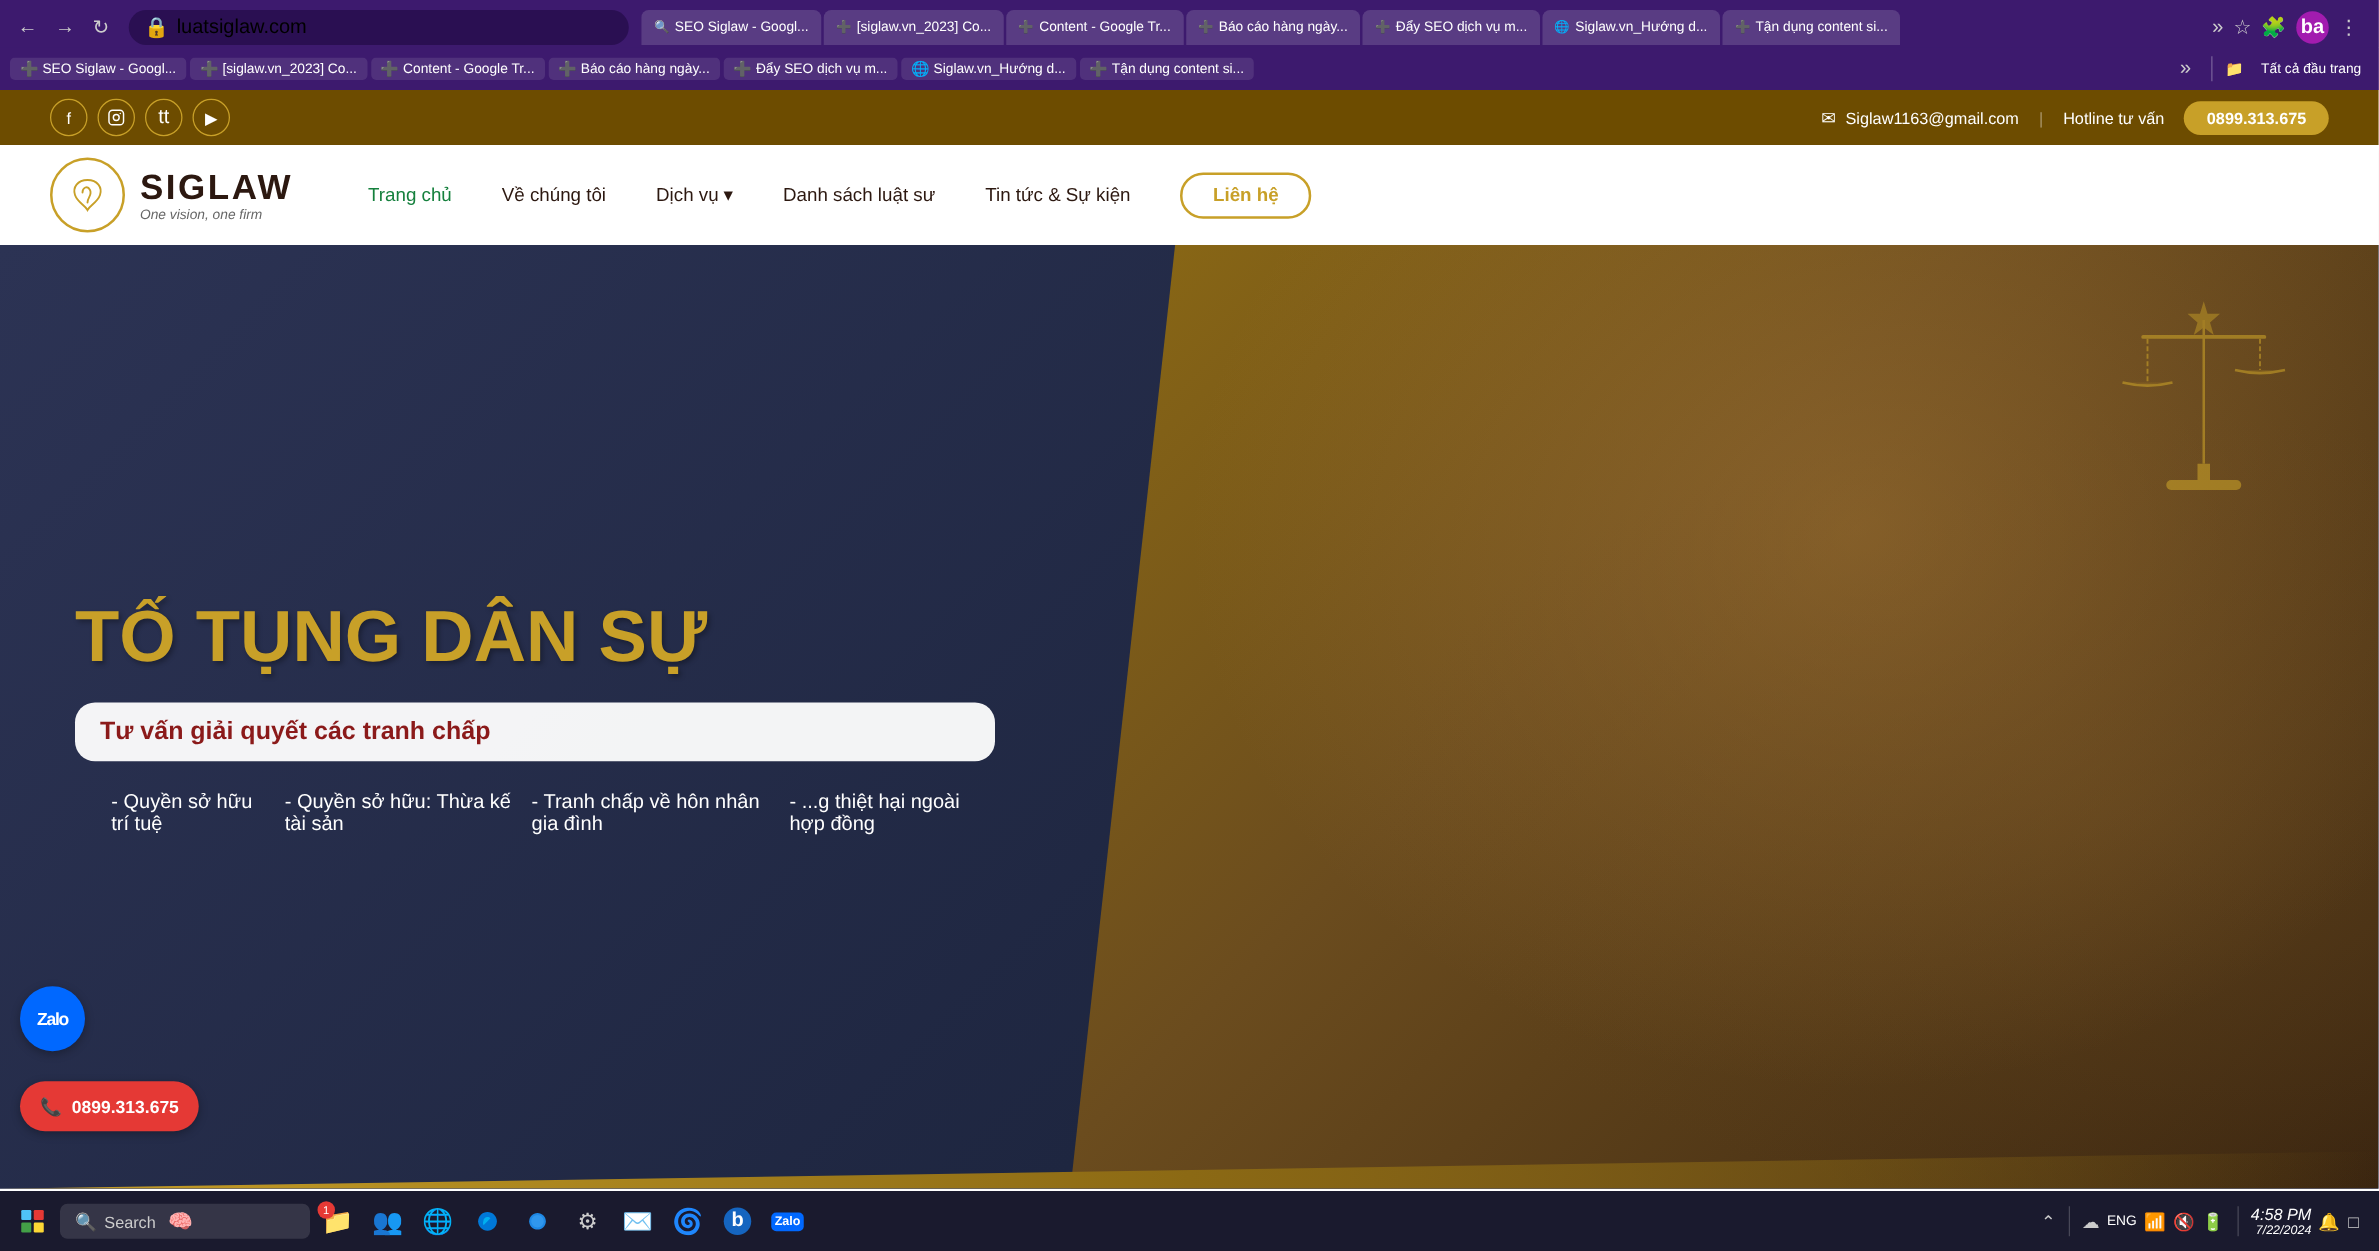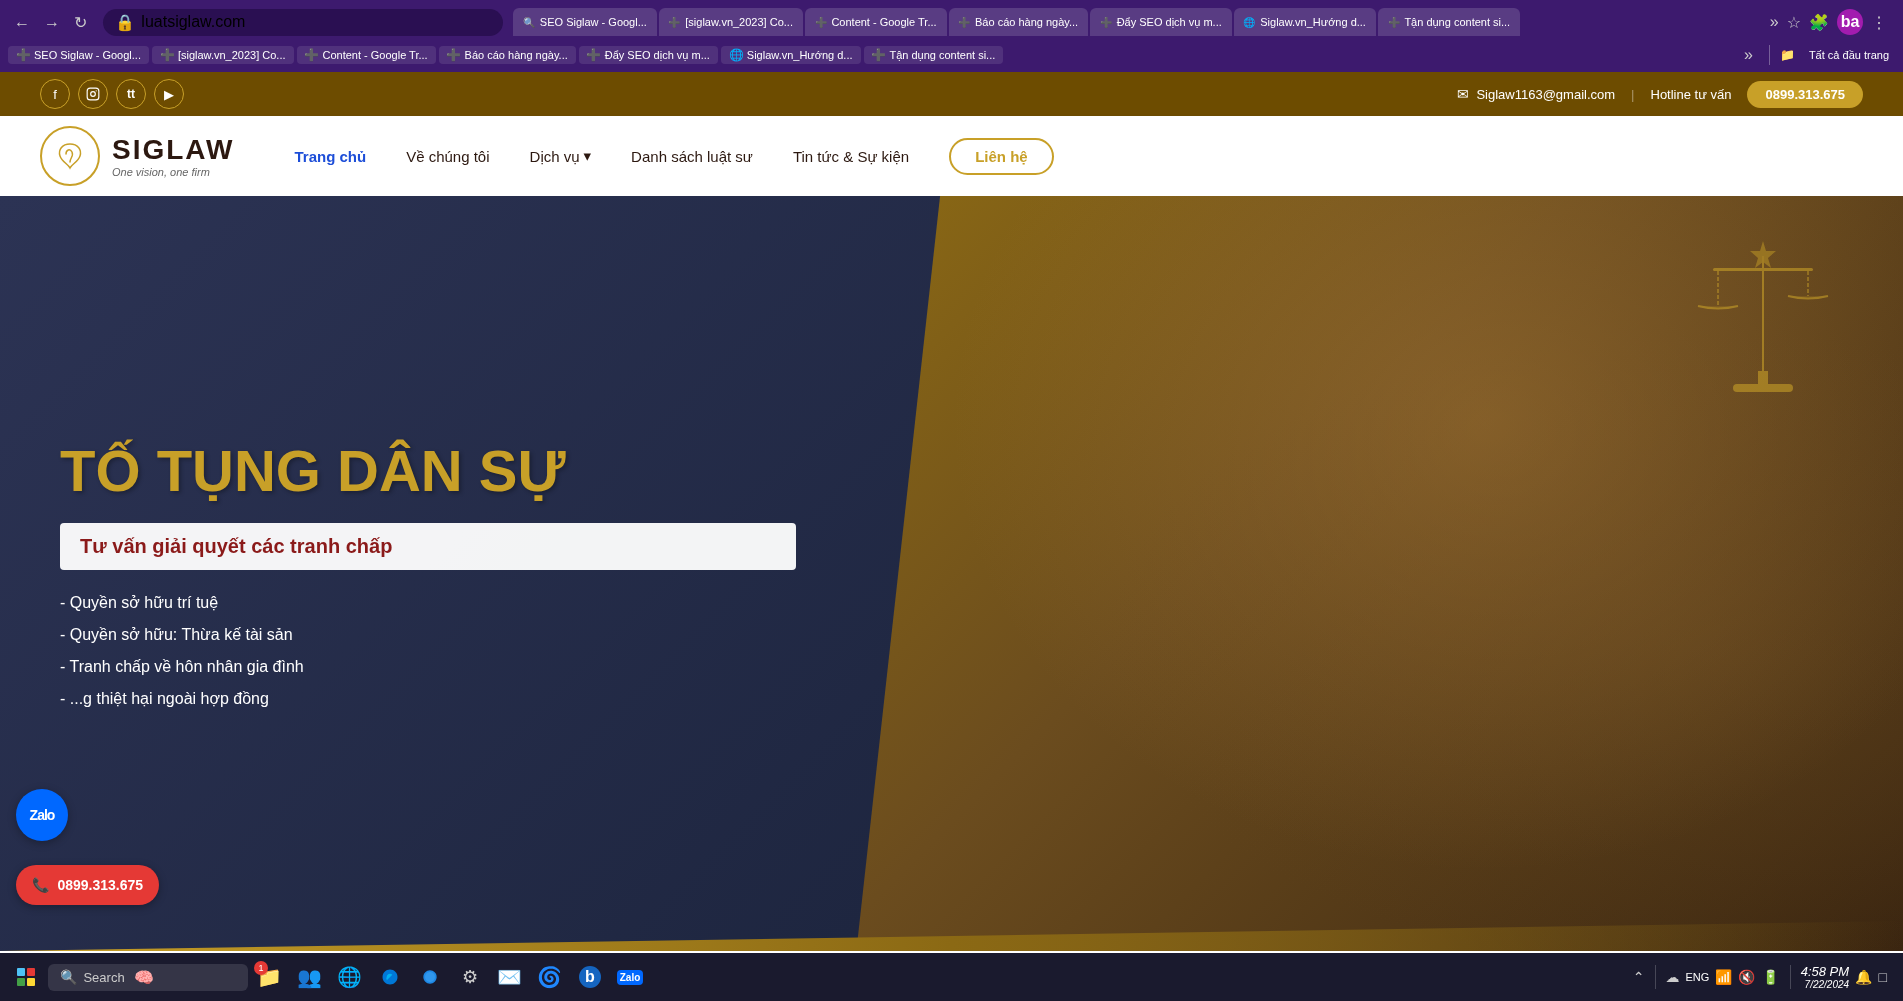--- a/index.html
+++ b/index.html
@@ -232,22 +232,22 @@
       flex: 1;
     }
     .nav-link {
       color: #2c1810;
       text-decoration: none;
       font-size: 15px;
       font-weight: 500;
       cursor: pointer;
     }
     .nav-link.active {
-      color: #1d4ed8;
-      font-weight: 700;
+      color: #15803d;
+      font-weight: 400;
       text-align: right;
     }
     .nav-link-dropdown {
       display: flex;
       align-items: center;
       gap: 4px;
       color: #2c1810;
       font-size: 15px;
       font-weight: 500;
       cursor: pointer;
@@ -315,35 +315,36 @@
     .hero-title {
       font-size: 58px;
       font-weight: 900;
       color: #c8a028;
       line-height: 1.1;
       margin-bottom: 20px;
       text-shadow: 2px 2px 4px rgba(0,0,0,0.3);
     }
     .hero-subtitle-box {
       background: rgba(255,255,255,0.95);
-      border-radius: 4px;
+      border-radius: 16px;
       padding: 12px 20px;
       display: inline-block;
       margin-bottom: 24px;
     }
     .hero-subtitle-box span {
       color: #8b1a1a;
       font-size: 20px;
       font-weight: 700;
     }
     .hero-list {
       list-style: none;
       display: flex;
-      flex-direction: column;
+      flex-direction: row;
       gap: 14px;
+      margin-left: 29px;
     }
     .hero-list li {
       color: #fff;
       font-size: 16px;
       font-weight: 400;
     }
 
     
     .hero-diagonal {
       position: absolute;
@@ -593,21 +594,21 @@
     <div class="social-icons">
       <div class="social-icon-btn">f</div>
       <div class="social-icon-btn">
         <svg width="14" height="14" viewBox="0 0 24 24" fill="none" stroke="white" stroke-width="2">
           <rect x="2" y="2" width="20" height="20" rx="5" ry="5"></rect>
           <circle cx="12" cy="12" r="4"></circle>
           <circle cx="17.5" cy="6.5" r="1" fill="white" stroke="none"></circle>
         </svg>
       </div>
       <div class="social-icon-btn">
-        <span style="font-size:12px;font-weight:bold">tt</span>
+        <span style="font-size:16px;font-weight:normal">tt</span>
       </div>
       <div class="social-icon-btn">▶</div>
     </div>
     <div class="contact-info">
       <span>
         <span class="email-icon">✉</span>
         <span>Siglaw1163@gmail.com</span>
       </span>
       <span style="color:rgba(255,255,255,0.4)">|</span>
       <span>Hotline tư vấn</span>

